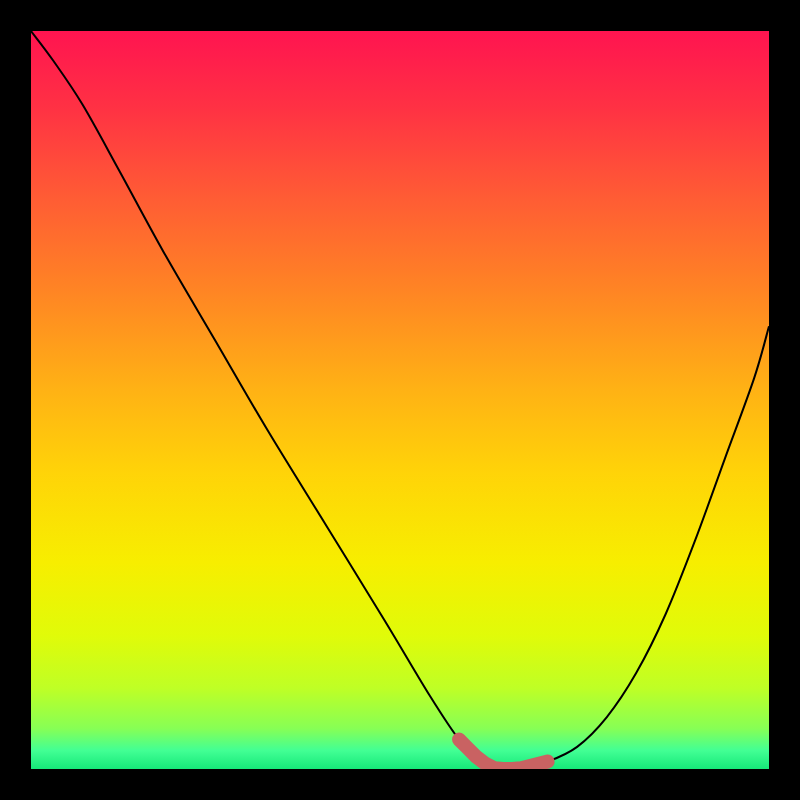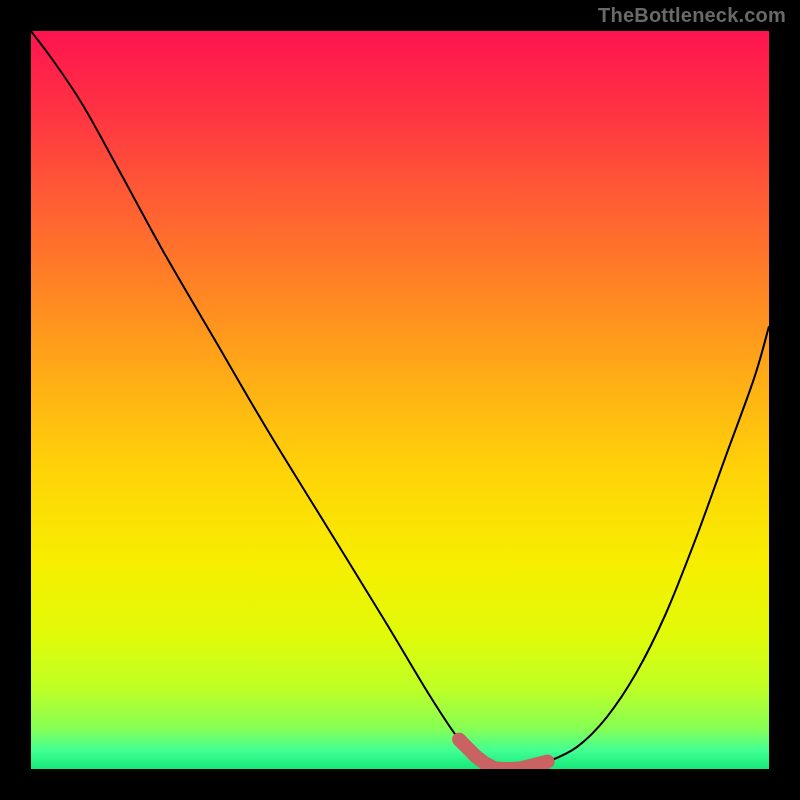--- a/index.html
+++ b/index.html
@@ -38,21 +38,20 @@
     fill: none;
     stroke: #c96262;
     stroke-width: 14;
     stroke-linecap: round;
     stroke-linejoin: round;
   }
 </style>
 </head>
 <body>
 <div class="container">
-  <div class="attribution">TheBottleneck.com</div>
   <div class="plot-area">
     <svg id="chart-svg" width="738" height="738" viewBox="0 0 738 738">
       <defs>
         <linearGradient id="bg-grad" x1="0" y1="0" x2="0" y2="1">
         <stop offset="0%" stop-color="#ff1450"></stop>
             <stop offset="10%" stop-color="#ff3044"></stop>
             <stop offset="22%" stop-color="#ff5a35"></stop>
             <stop offset="35%" stop-color="#ff8424"></stop>
             <stop offset="48%" stop-color="#ffb015"></stop>
             <stop offset="60%" stop-color="#ffd408"></stop>

